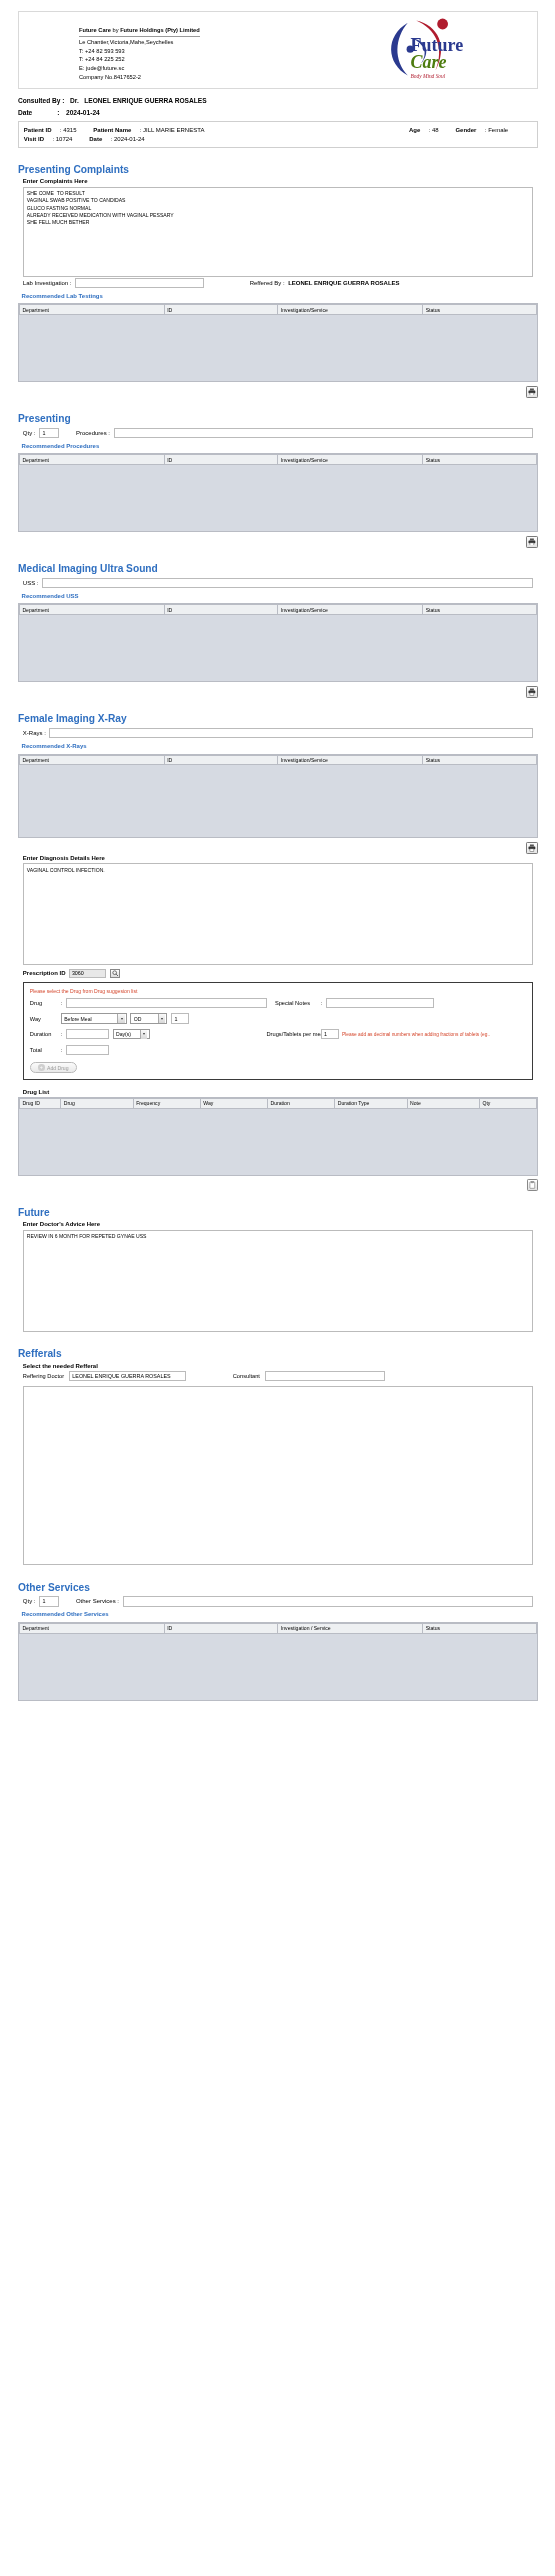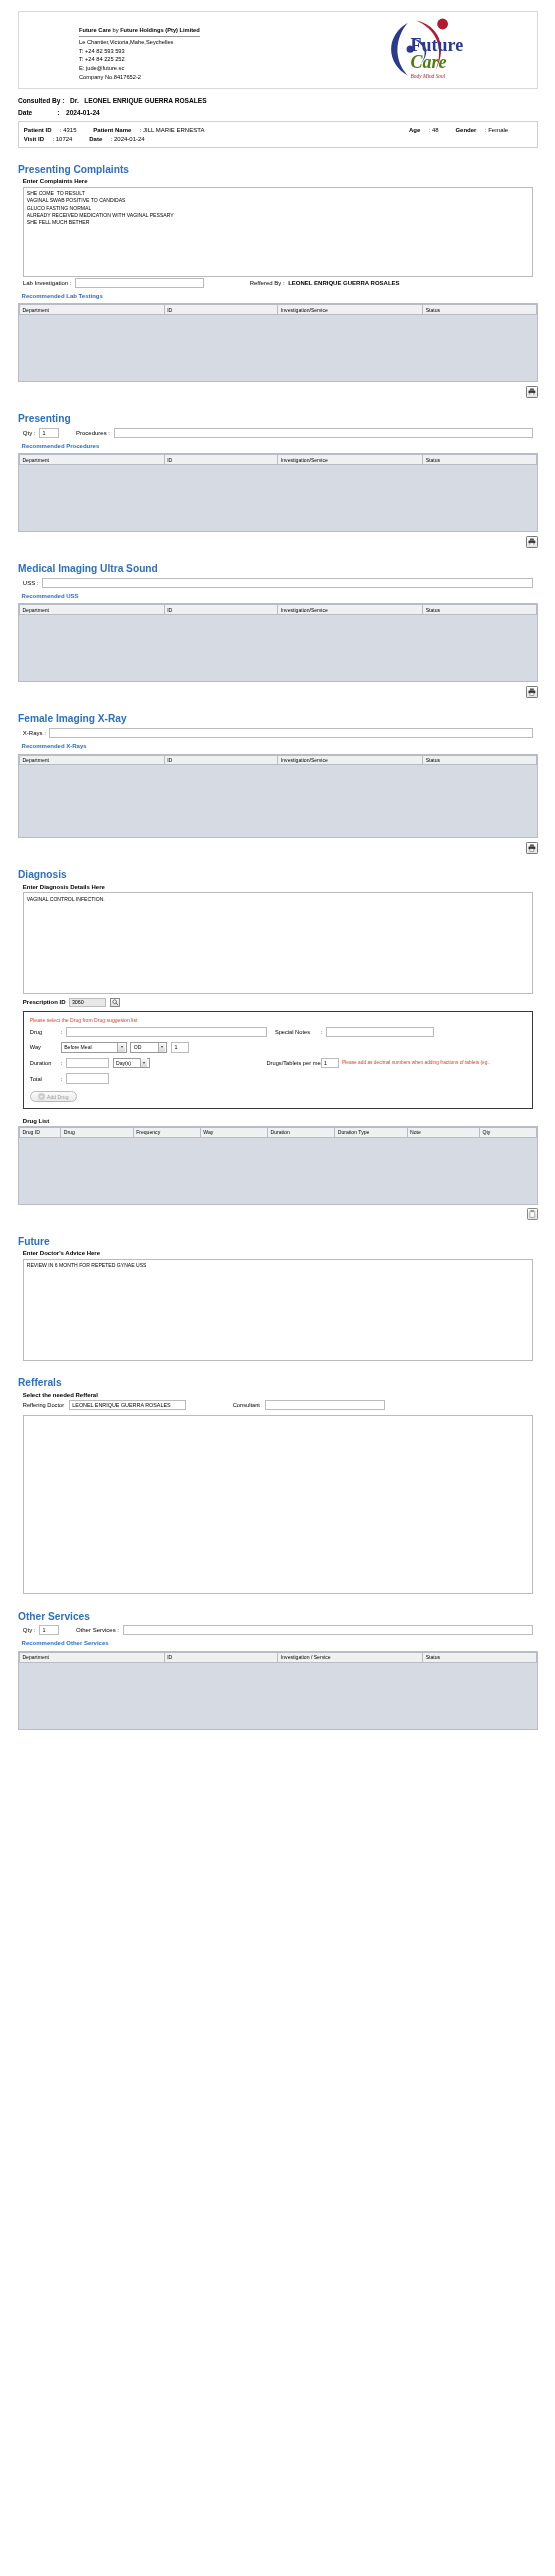--- a/index.html
+++ b/index.html
@@ -313,21 +313,20 @@
   <div class="tbl-foot">
     <div class="print-ico">
       <svg width="7.8" height="7.8" viewBox="0 0 16 16">
           <rect x="4" y="1" width="8" height="4" fill="#555"></rect>
           <rect x="1" y="5" width="14" height="6" rx="1" fill="#333"></rect>
           <rect x="4" y="10" width="8" height="5" fill="#fff" stroke="#555"></rect>
         </svg>
     </div>
   </div>
 
-  <h2 class="sect">Diagnosis</h2>
   <div class="sub-lbl">Enter Diagnosis Details Here</div>
   <div style="padding:0 4.8px;">
     <textarea class="ta" style="height: 102px;">VAGINAL CONTROL INFECTION.</textarea>
   </div>
 
   <div class="med-presc" style="padding:0 4.8px;">
     <span class="lbl">Prescription ID</span>
     <input class="presc-field" value="3060" style="">
     <div class="search-btn">
       <svg width="6.6" height="6.6" viewBox="0 0 16 16">

